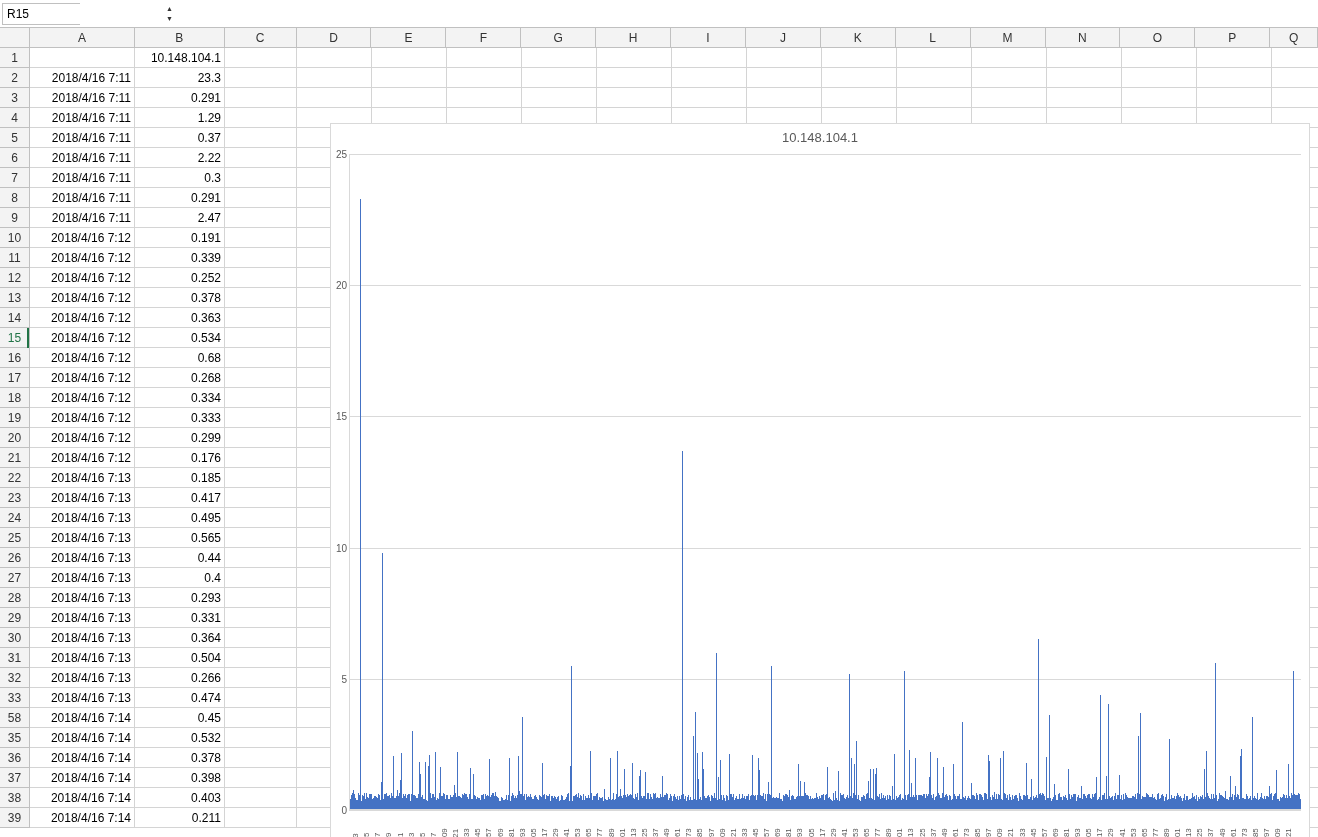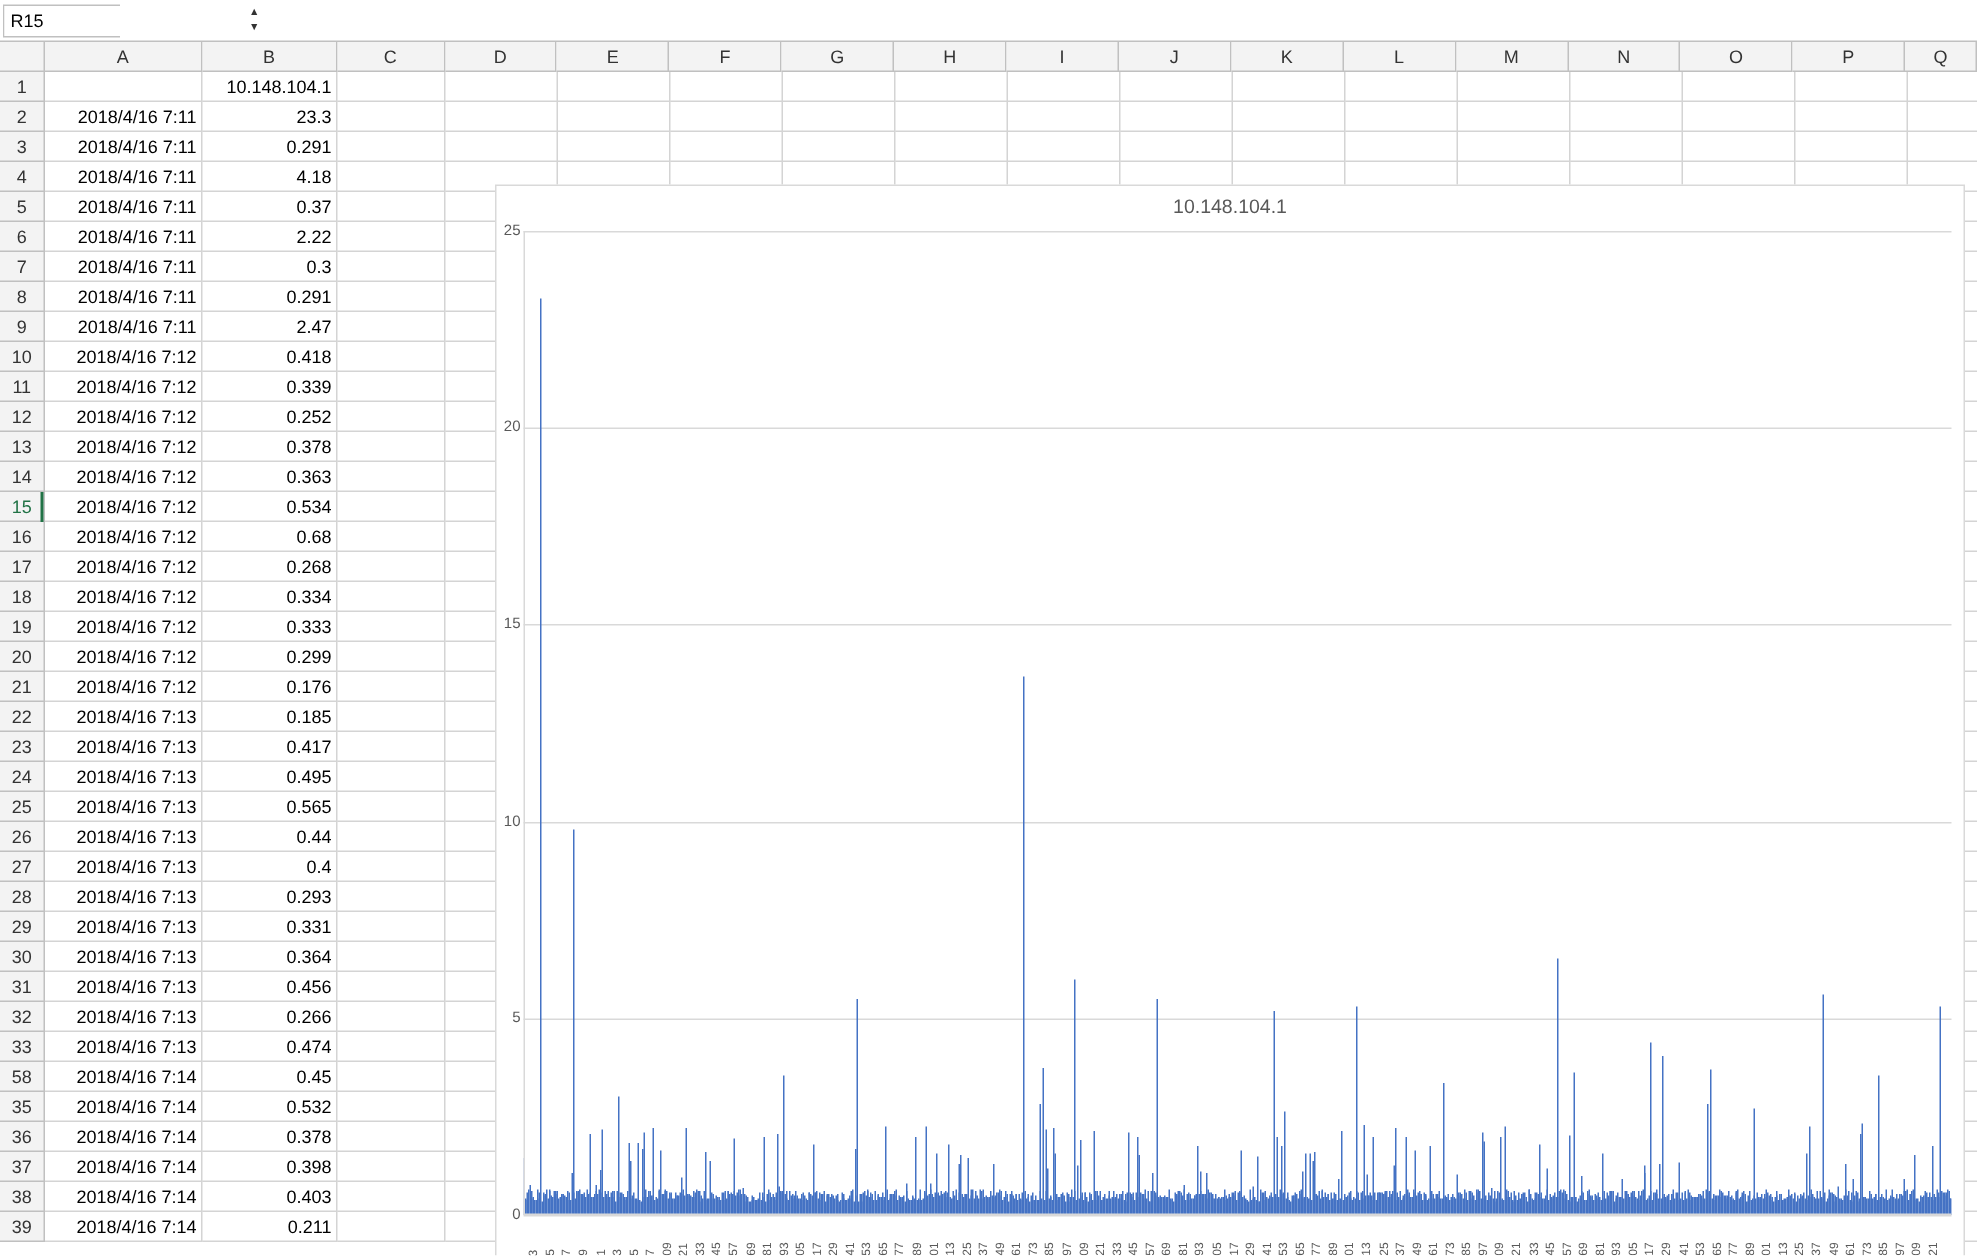--- a/index.html
+++ b/index.html
@@ -180,21 +180,21 @@
         <div class="cell" style="width: 75px;"></div>
         <div class="cell" style="width: 75px;"></div>
         <div class="cell" style="width: 75px;"></div>
         <div class="cell" style="width: 75px;"></div>
         <div class="cell" style="width: 75px;"></div>
         <div class="cell" style="width: 75px;"></div>
         <div class="cell" style="width: 48px;"></div>
       </div>
       <div class="row">
         <div class="cell r" style="width: 105px;">2018/4/16 7:11</div>
-        <div class="cell r" style="width: 90px;">4.18</div>
+        <div class="cell r" style="width: 90px;">1.29</div>
         <div class="cell" style="width: 72px;"></div>
         <div class="cell" style="width: 75px;"></div>
         <div class="cell" style="width: 75px;"></div>
         <div class="cell" style="width: 75px;"></div>
         <div class="cell" style="width: 75px;"></div>
         <div class="cell" style="width: 75px;"></div>
         <div class="cell" style="width: 75px;"></div>
         <div class="cell" style="width: 75px;"></div>
         <div class="cell" style="width: 75px;"></div>
         <div class="cell" style="width: 75px;"></div>
@@ -294,21 +294,21 @@
         <div class="cell" style="width: 75px;"></div>
         <div class="cell" style="width: 75px;"></div>
         <div class="cell" style="width: 75px;"></div>
         <div class="cell" style="width: 75px;"></div>
         <div class="cell" style="width: 75px;"></div>
         <div class="cell" style="width: 75px;"></div>
         <div class="cell" style="width: 48px;"></div>
       </div>
       <div class="row">
         <div class="cell r" style="width: 105px;">2018/4/16 7:12</div>
-        <div class="cell r" style="width: 90px;">0.418</div>
+        <div class="cell r" style="width: 90px;">0.191</div>
         <div class="cell" style="width: 72px;"></div>
         <div class="cell" style="width: 75px;"></div>
         <div class="cell" style="width: 75px;"></div>
         <div class="cell" style="width: 75px;"></div>
         <div class="cell" style="width: 75px;"></div>
         <div class="cell" style="width: 75px;"></div>
         <div class="cell" style="width: 75px;"></div>
         <div class="cell" style="width: 75px;"></div>
         <div class="cell" style="width: 75px;"></div>
         <div class="cell" style="width: 75px;"></div>
@@ -693,21 +693,21 @@
         <div class="cell" style="width: 75px;"></div>
         <div class="cell" style="width: 75px;"></div>
         <div class="cell" style="width: 75px;"></div>
         <div class="cell" style="width: 75px;"></div>
         <div class="cell" style="width: 75px;"></div>
         <div class="cell" style="width: 75px;"></div>
         <div class="cell" style="width: 48px;"></div>
       </div>
       <div class="row">
         <div class="cell r" style="width: 105px;">2018/4/16 7:13</div>
-        <div class="cell r" style="width: 90px;">0.456</div>
+        <div class="cell r" style="width: 90px;">0.504</div>
         <div class="cell" style="width: 72px;"></div>
         <div class="cell" style="width: 75px;"></div>
         <div class="cell" style="width: 75px;"></div>
         <div class="cell" style="width: 75px;"></div>
         <div class="cell" style="width: 75px;"></div>
         <div class="cell" style="width: 75px;"></div>
         <div class="cell" style="width: 75px;"></div>
         <div class="cell" style="width: 75px;"></div>
         <div class="cell" style="width: 75px;"></div>
         <div class="cell" style="width: 75px;"></div>

